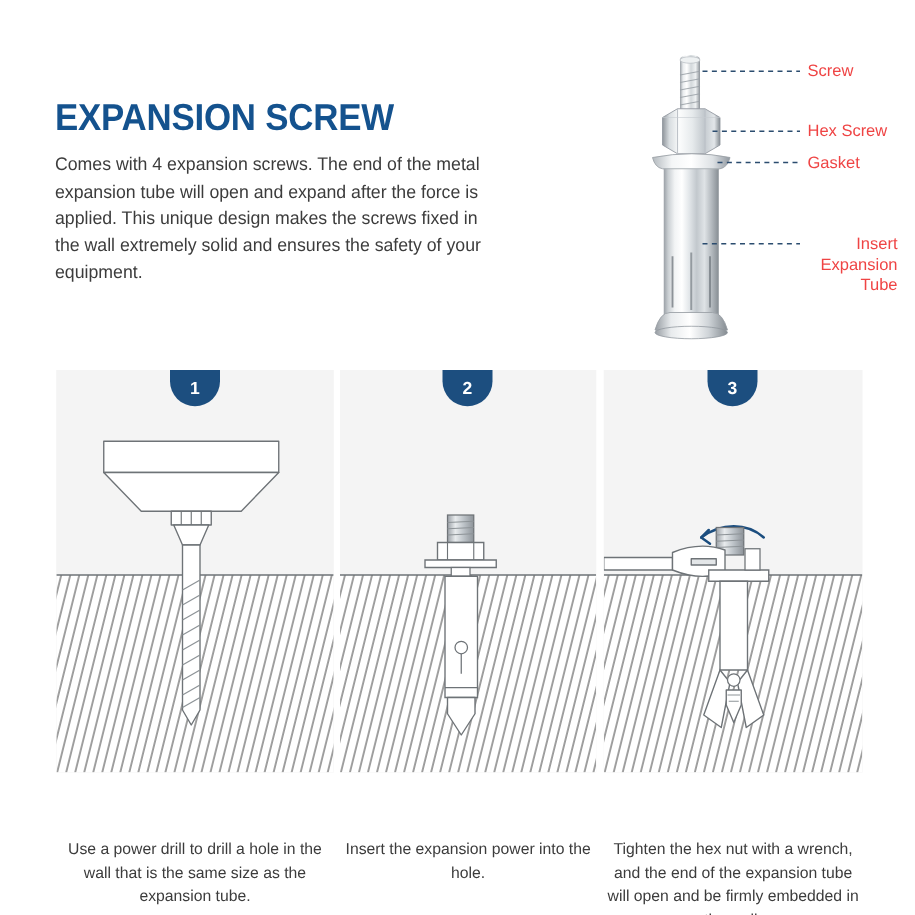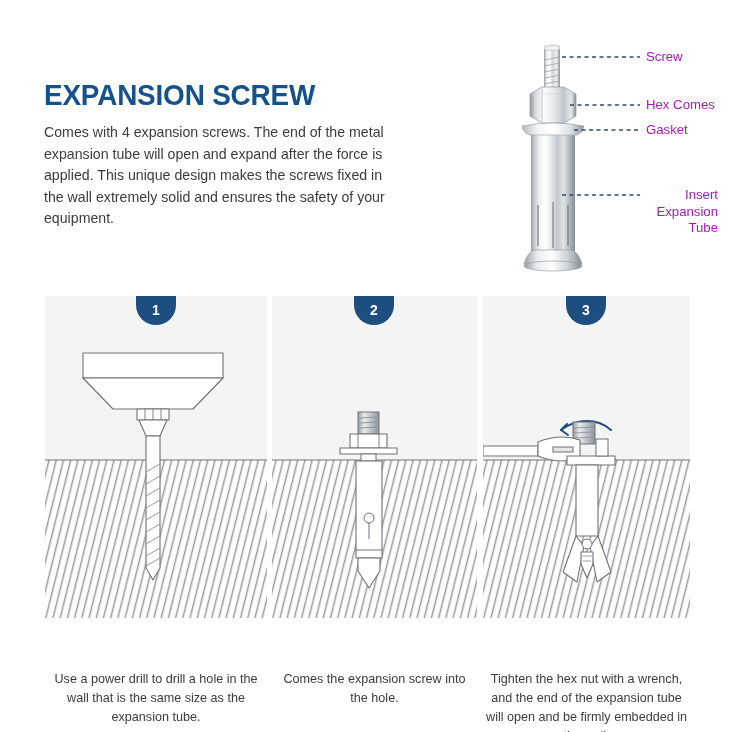--- a/index.html
+++ b/index.html
@@ -34,21 +34,21 @@
   }
 
   
   .product{position:absolute;left:512px;top:30px;width:220px;height:250px;}
   .product svg{display:block;}
 
   .callouts{position:absolute;left:0;top:0;width:220px;height:250px;}
   .callout{
     position:absolute;
     font-size:13.2px;line-height:16.5px;
-    color:#a21caf;
+    color:#ef4444;
     white-space:nowrap;
   }
   .callout.multi{white-space:normal;text-align:right;width:72px;}
 
   
   .steps{position:absolute;left:0;top:296px;width:732px;height:330px;}
   .panel{
     position:absolute;top:0;height:322px;
     background:#F4F4F4;
     overflow:hidden;
@@ -174,21 +174,21 @@
         <g stroke="#2B4C6F" stroke-width="1.3" stroke-dasharray="4,3.5" fill="none">
           <path d="M50 27 L128 27"></path>
           <path d="M58 75 L128 75"></path>
           <path d="M62 100 L128 100"></path>
           <path d="M50 165 L128 165"></path>
         </g>
       </svg>
 
       <div class="callouts">
         <div class="callout" style="left:134px;top:19px;">Screw</div>
-        <div class="callout" style="left:134px;top:67px;">Hex Comes</div>
+        <div class="callout" style="left:134px;top:67px;">Hex Screw</div>
         <div class="callout" style="left:134px;top:92px;">Gasket</div>
         <div class="callout multi" style="left:134px;top:157px;">Insert Expansion Tube</div>
       </div>
     </div>
   </div>
 
   <div class="steps">
 
     <div class="panel" style="left:45px;width:222px;">
       <svg class="art" width="222" height="322" viewBox="0 0 222 322">
@@ -324,17 +324,17 @@
           <line x1="99" y1="260" x2="109" y2="260"></line>
           <line x1="100" y1="265" x2="108" y2="265"></line>
         </g>
       </svg>
       <div class="badge" style="left:83px;">3</div>
     </div>
   </div>
 
   <div class="captions">
     <div class="caption" style="left:49px;width:214px;">Use a power drill to drill a hole in the wall that is the same size as the expansion tube.</div>
-    <div class="caption" style="left:274px;width:201px;">Comes the expansion screw into the hole.</div>
+    <div class="caption" style="left:274px;width:201px;">Insert the expansion power into the hole.</div>
     <div class="caption" style="left:481px;width:211px;">Tighten the hex nut with a wrench, and the end of the expansion tube will open and be firmly embedded in the wall.</div>
   </div>
 
 </div>
 
 </body></html>

